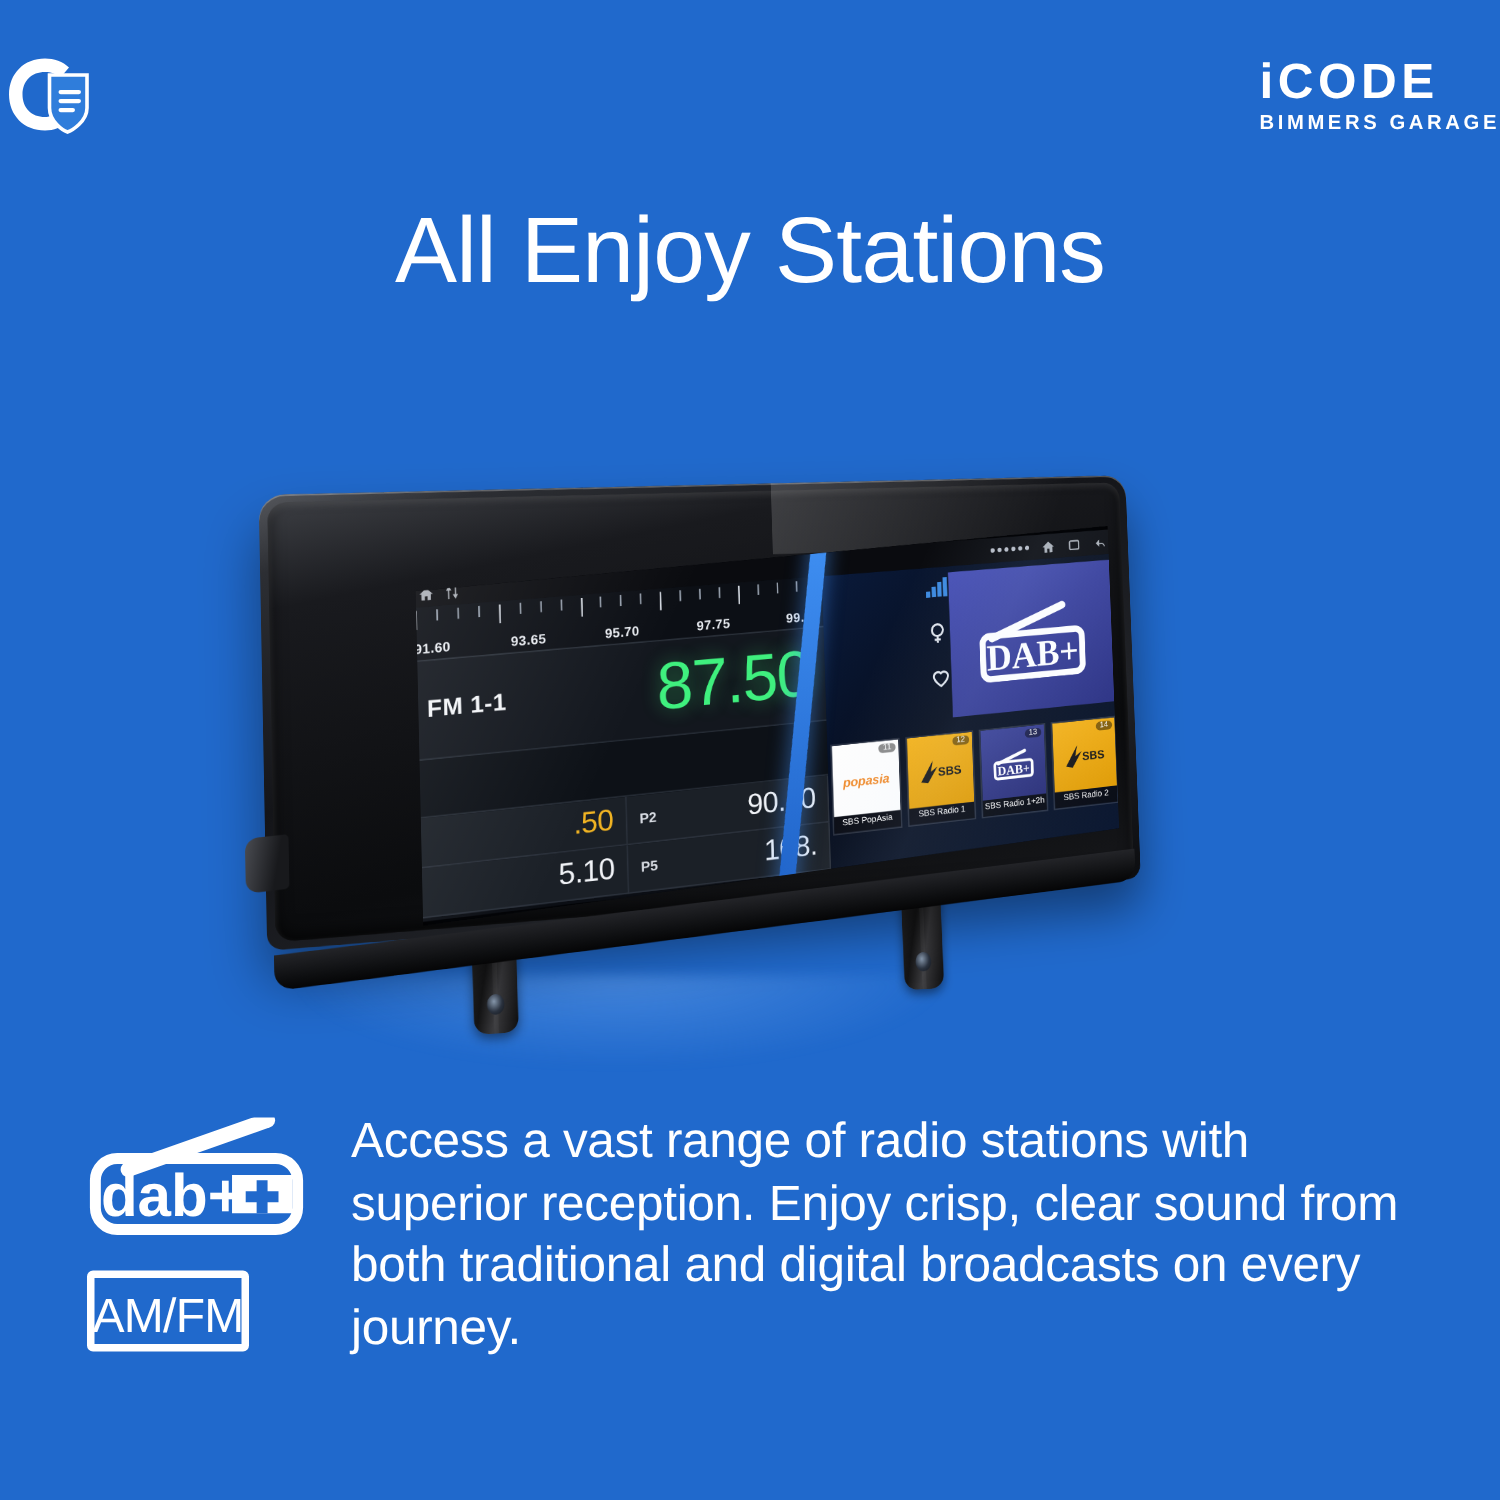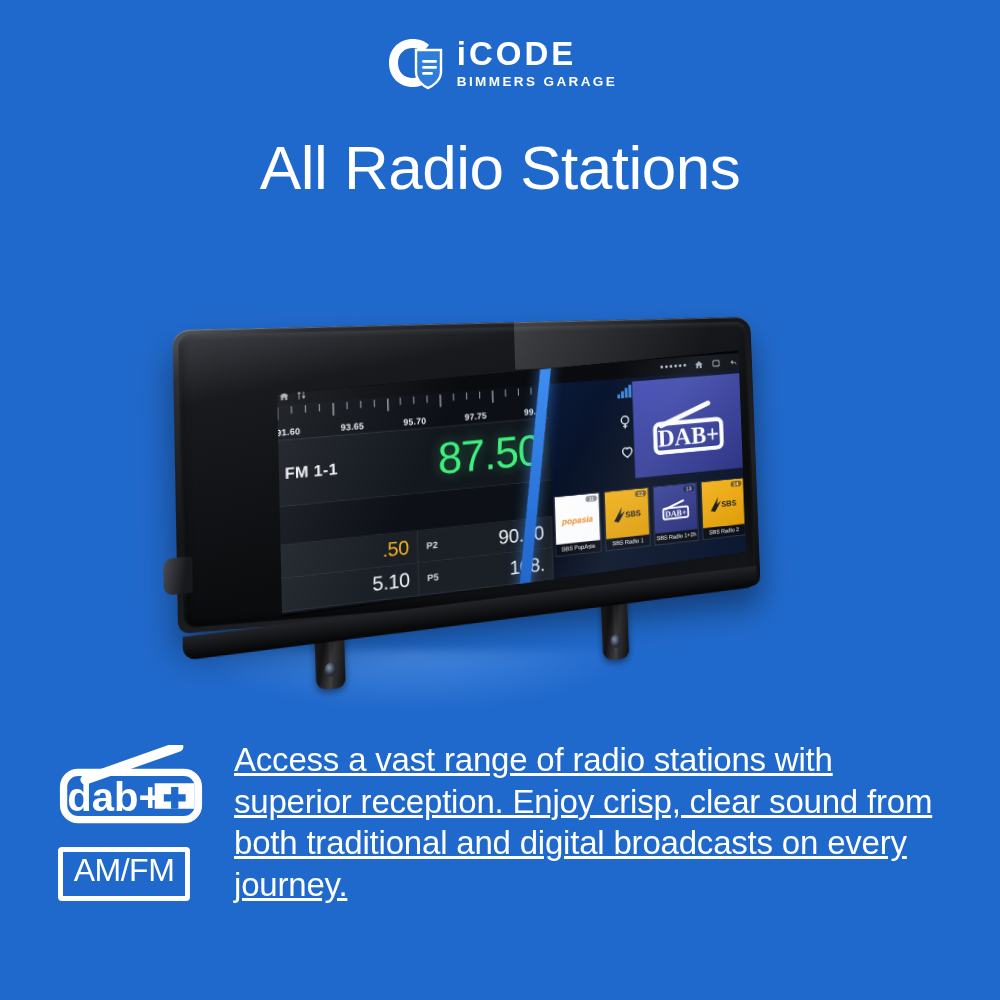--- a/index.html
+++ b/index.html
@@ -11,21 +11,21 @@
     position: relative;
   }
 
   
   .brand-header {
     position: absolute;
     top: 28px; left: 0; right: 0;
     height: 70px;
     display: flex;
     align-items: center;
-    justify-content: center;
+    justify-content: space-between;
     gap: 12px;
   }
   .brand-mark {
     position: relative;
     width: 62px; height: 54px;
     flex: 0 0 auto;
   }
   .brand-wordmark {
     display: flex;
     flex-direction: column;
@@ -346,36 +346,35 @@
   }
   .badges {
     flex: 0 0 auto;
     width: 150px;
     display: flex; flex-direction: column; gap: 20px;
     padding-top: 10px;
   }
   .dabplus-badge { width: 146px; height: 82px; }
   .dabplus-badge svg { width: 100%; height: 100%; }
   .amfm-badge {
-    width: 132px; height: 54px;
+    width: 108px; height: 54px;
     border: 5px solid #ffffff;
     border-radius: 4px;
-    display: flex; align-items: flex-start; justify-content: center;
+    display: flex; align-items: flex-end; justify-content: center;
   }
   .amfm-text {
     color: #ffffff; font-size: 32px; font-weight: normal; letter-spacing: -.5px;
   }
   .body-copy {
     color: #ffffff;
     font-size: 33px;
     line-height: 1.26;
     font-weight: normal;
     letter-spacing: -0.2px;
     padding-top: 4px;
-    text-decoration: underline;
   }
 </style>
 </head>
 <body>
 
 <div class="brand-header">
   <div class="brand-mark">
     <svg viewBox="0 0 62 54" xmlns="http://www.w3.org/2000/svg">
       <path d="M30 3 C16 3 6 13 6 27 C6 41 16 51 30 51 C36 51 41 49 45 45 L38 38 C35 41 33 42 30 42
                C21 42 15 36 15 27 C15 18 21 12 30 12 C34 12 37 13 40 16 L46 9 C42 5 36 3 30 3 Z" fill="#ffffff"></path>
@@ -386,21 +385,21 @@
       <rect x="39" y="36" width="11" height="2.8" rx="1.4" fill="#ffffff"></rect>
     </svg>
   </div>
   <div class="brand-wordmark">
     <span class="brand-name">iCODE</span>
     <span class="brand-tagline">BIMMERS GARAGE</span>
   </div>
 </div>
 
 <div class="title-block">
-  <h1 class="headline">All Radio Stations</h1>
+  <h1 class="headline">All Enjoy Stations</h1>
 </div>
 
 <div class="device-reflection"></div>
 <div class="device-stage">
   <div class="device-persp">
 
     <div class="bracket bracket-left"></div>
     <div class="bracket bracket-right"></div>
 
     <div class="device-body">

